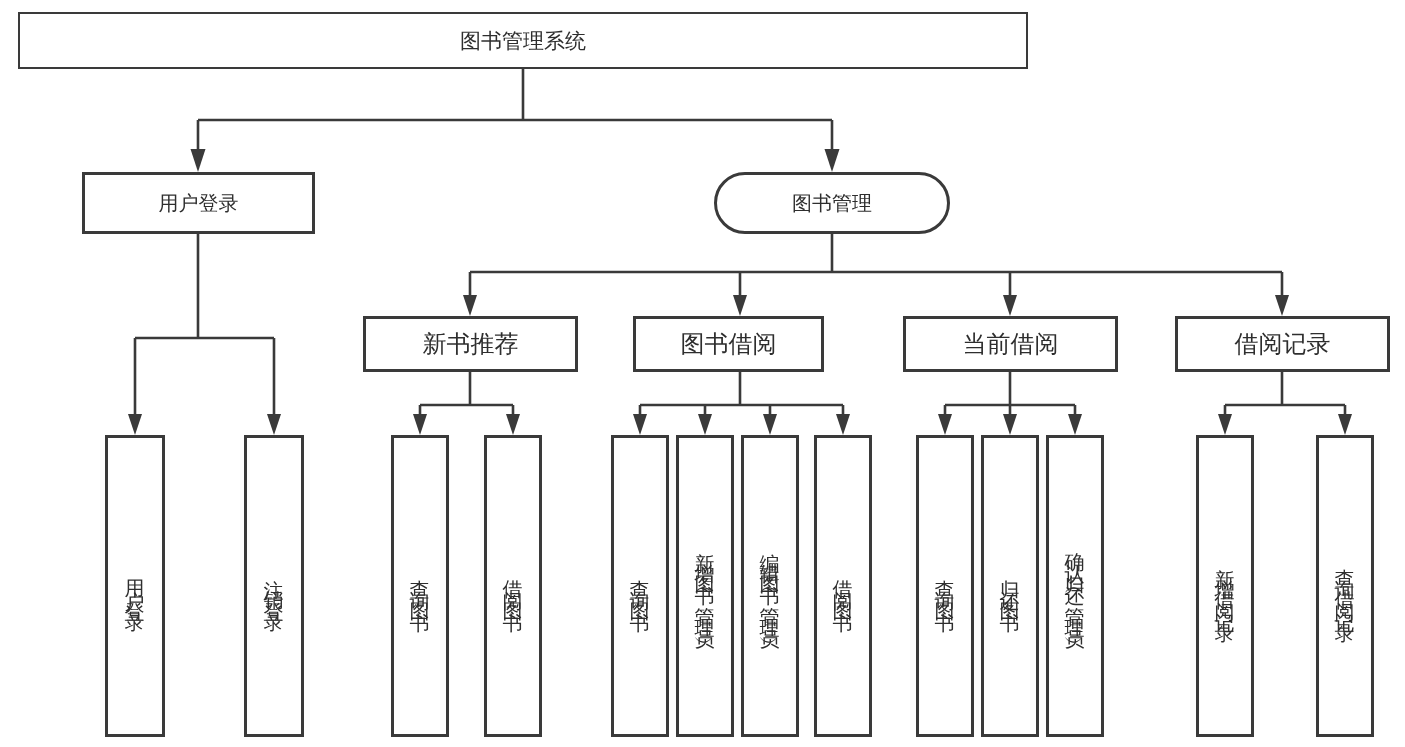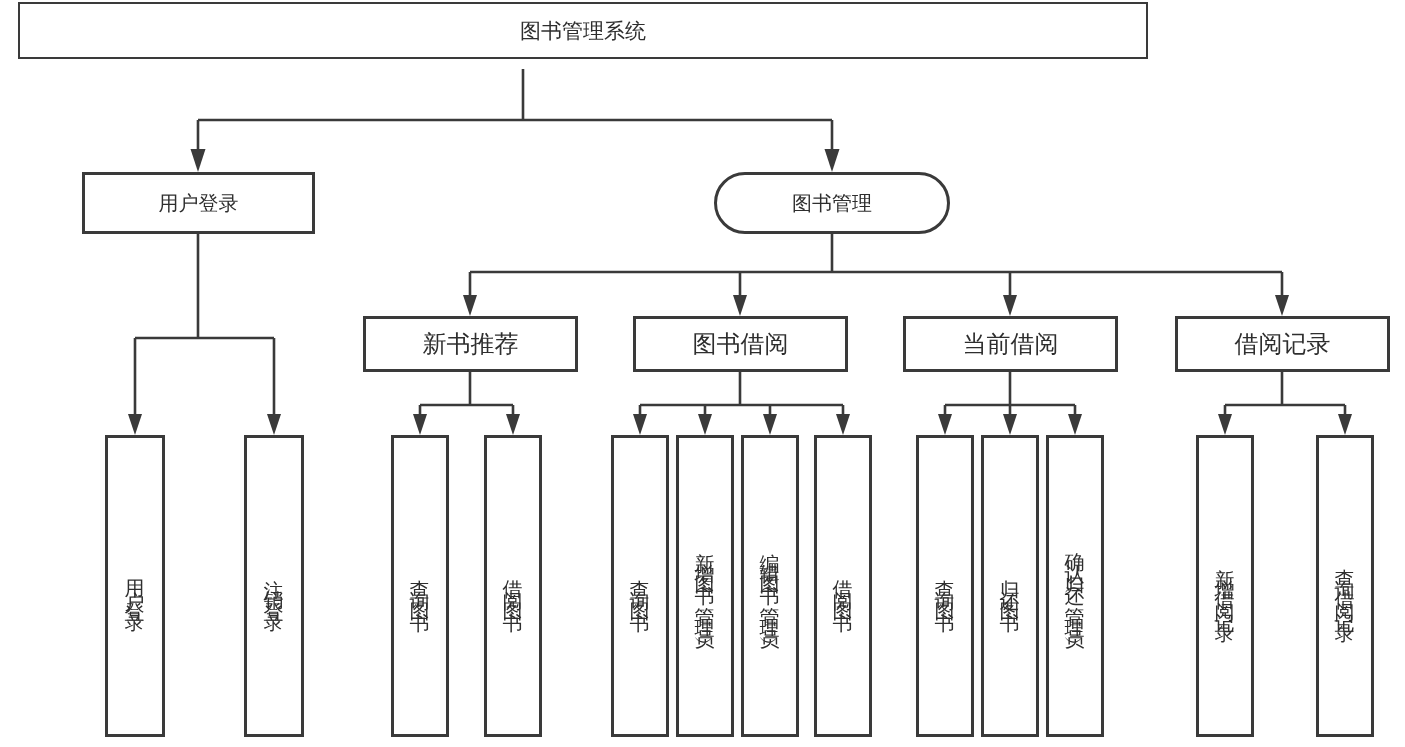--- a/index.html
+++ b/index.html
@@ -100,35 +100,35 @@
       <polygon points="763,414 777,414 770,435"></polygon>
       <polygon points="836,414 850,414 843,435"></polygon>
       <polygon points="938,414 952,414 945,435"></polygon>
       <polygon points="1003,414 1017,414 1010,435"></polygon>
       <polygon points="1068,414 1082,414 1075,435"></polygon>
       <polygon points="1218,414 1232,414 1225,435"></polygon>
       <polygon points="1338,414 1352,414 1345,435"></polygon>
     </g>
   </svg>
 
-  <div class="node root" style="left:18px; top:2px; width:1130px; height:57px;text-align:center;">
+  <div class="node root" style="left:18px; top:12px; width:1010px; height:57px;text-align:center;">
     <span>图书管理系统</span>
   </div>
 
   <div class="node lvl2" style="left:82px; top:172px; width:233px; height:62px;">
     <span>用户登录</span>
   </div>
   <div class="node lvl2" style="left:714px; top:172px; width:236px; height:62px;border-radius:31px;">
     <span>图书管理</span>
   </div>
 
   <div class="node lvl3" style="left:363px; top:316px; width:215px; height:56px;">
     <span>新书推荐</span>
   </div>
-  <div class="node lvl3" style="left:633px; top:316px; width:215px; height:56px;">
+  <div class="node lvl3" style="left:633px; top:316px; width:191px; height:56px;">
     <span>图书借阅</span>
   </div>
   <div class="node lvl3" style="left:903px; top:316px; width:215px; height:56px;">
     <span>当前借阅</span>
   </div>
   <div class="node lvl3" style="left:1175px; top:316px; width:215px; height:56px;align-items:center;">
     <span>借阅记录</span>
   </div>
 
   <div class="node leaf" style="left:105px; top:435px; width:60px; height:302px;">

